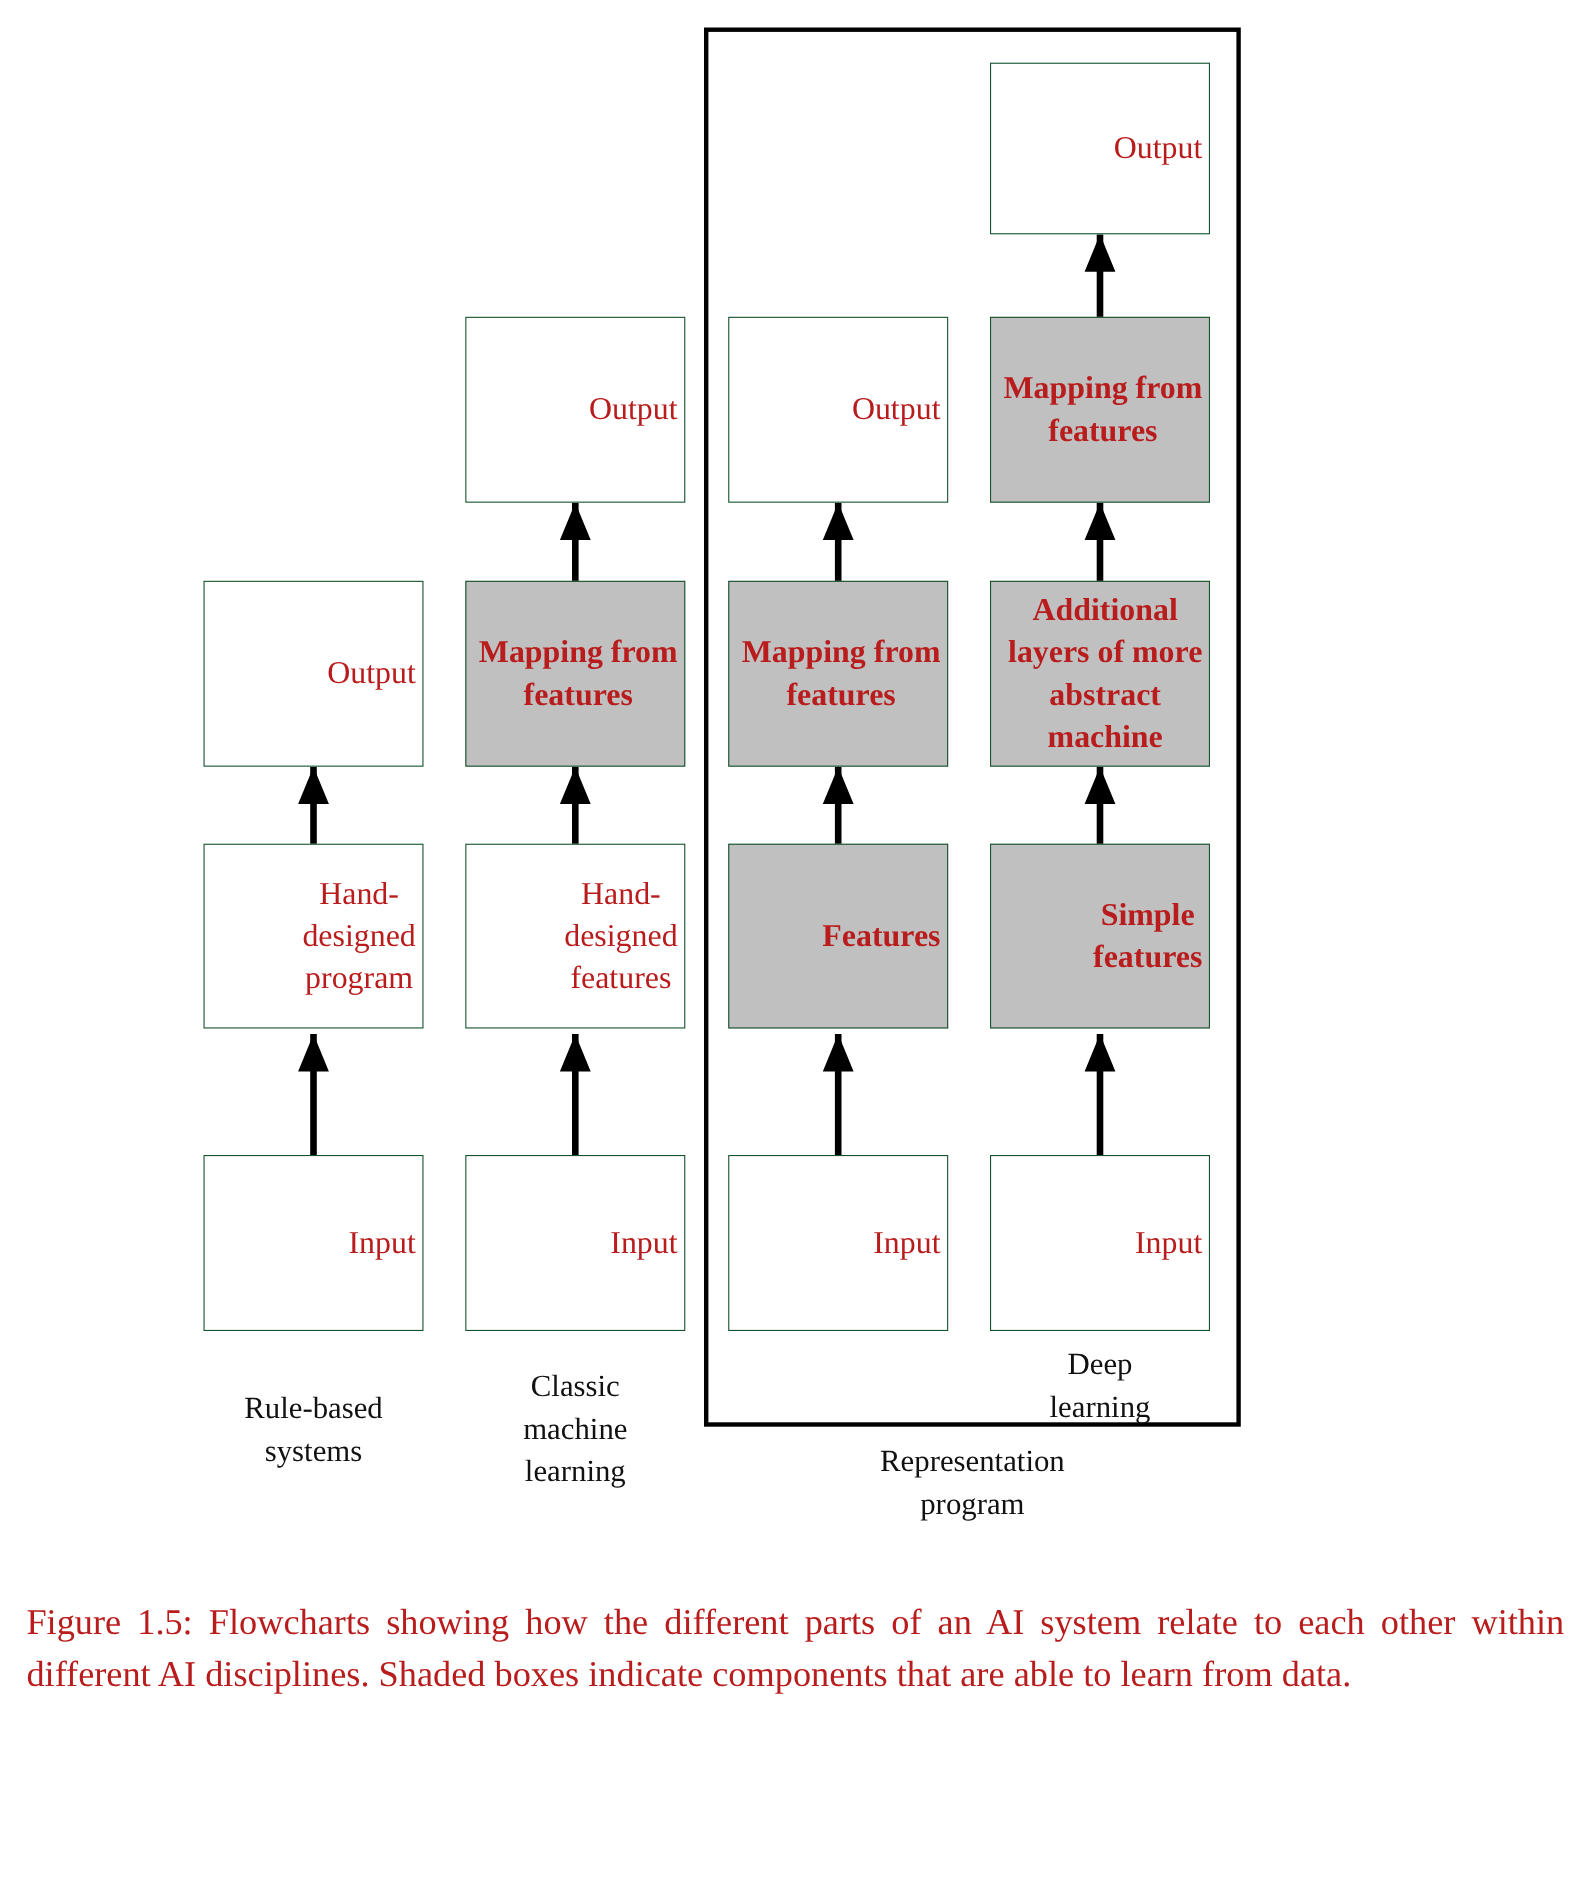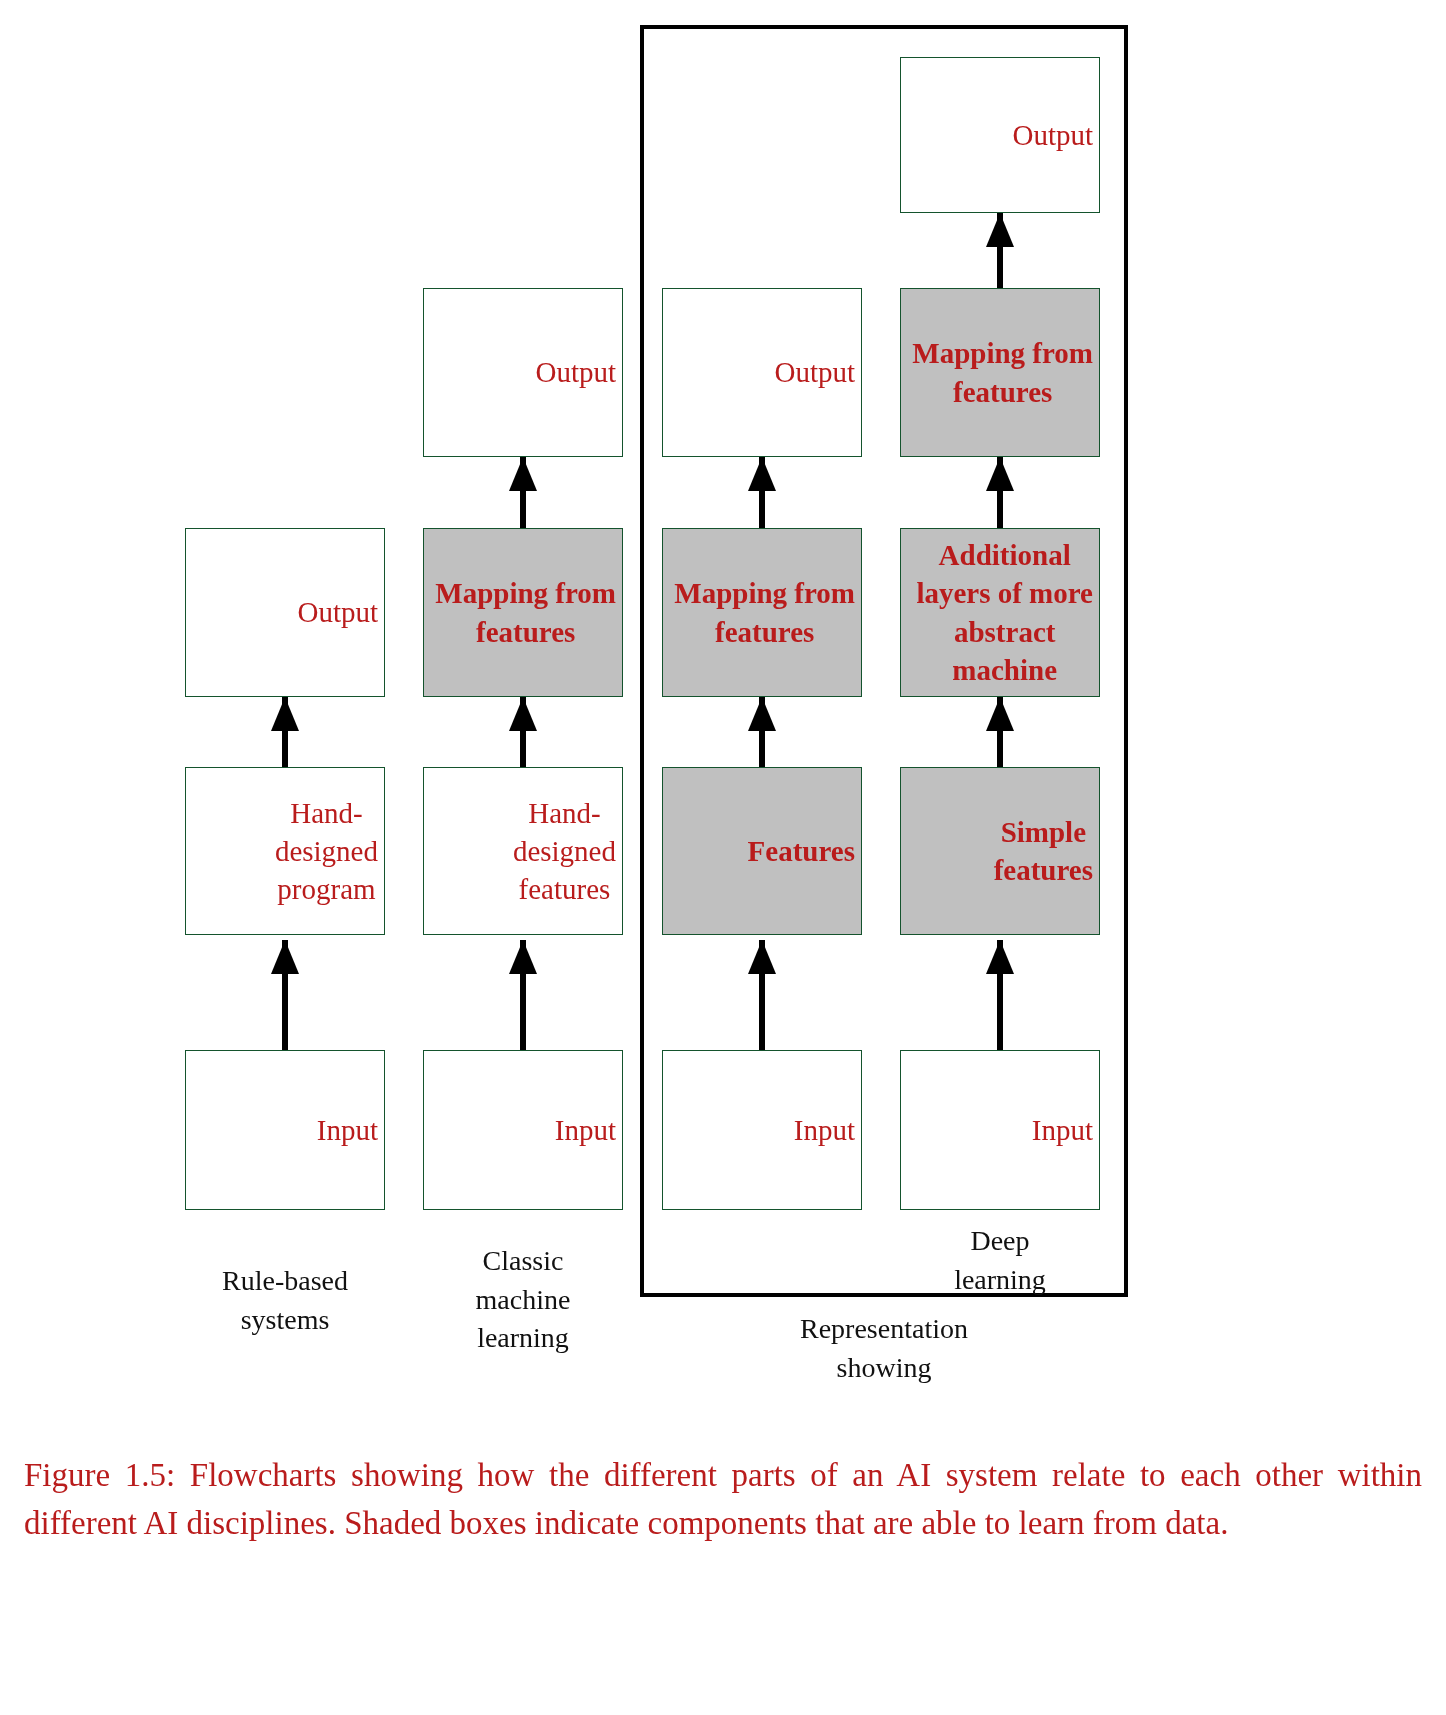--- a/index.html
+++ b/index.html
@@ -251,19 +251,19 @@
   </div>
 
   <div class="node" style="left:900px; top:57px; width:200px; height:156px;">
     <span class="label">Output</span>
   </div>
 
   <div class="col-caption" style="left:900px; top:1222px; width:200px;">Deep
 learning</div>
 
   <div class="col-caption" style="left:684px; top:1310px; width:400px;">Representation
-showing</div>
+program</div>
 
 </div>
 
 <div id="figure-caption">
   <span class="cap-text">Figure 1.5:  Flowcharts showing how the different parts of an AI system relate to each other within different AI disciplines. Shaded boxes indicate components that are able to learn from data.</span>
 </div>
 
 </body></html>

